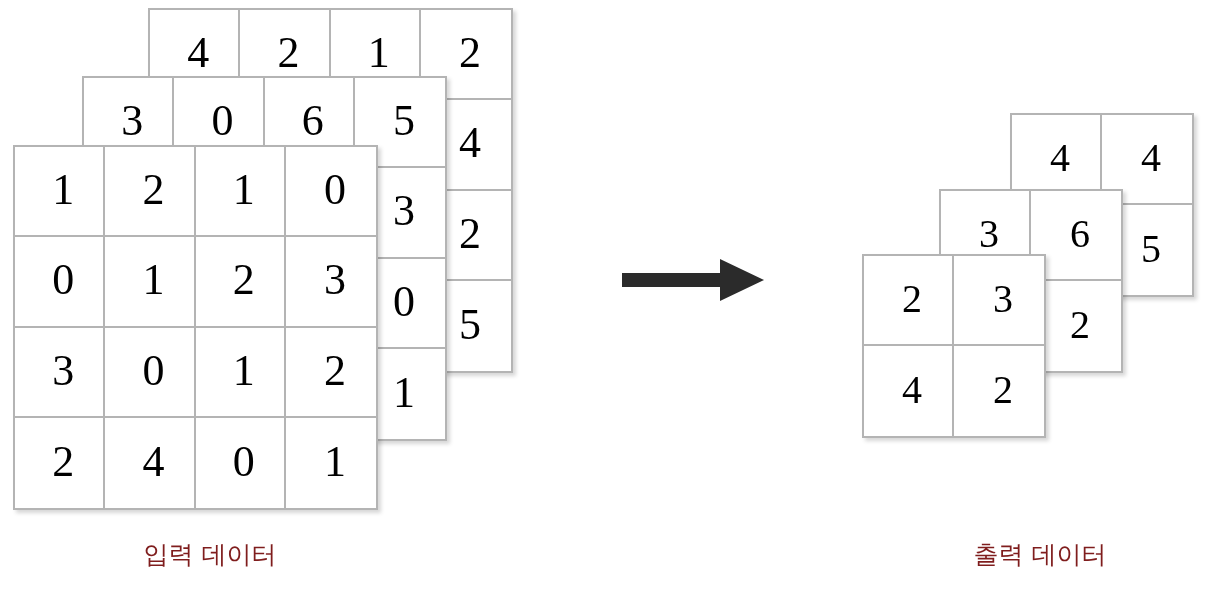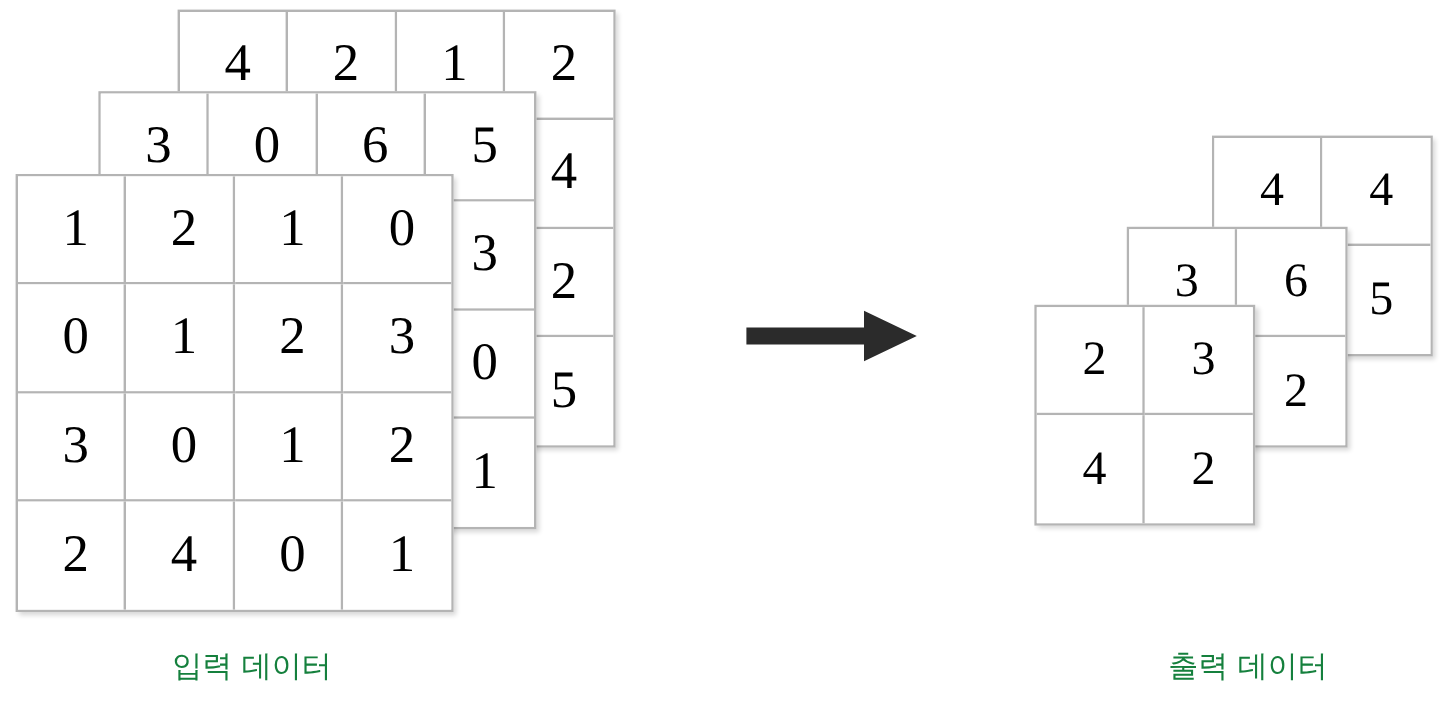--- a/index.html
+++ b/index.html
@@ -73,21 +73,21 @@
     width: 150px;
     height: 56px;
     z-index: 5;
   }
 
   
   .caption {
     position: absolute;
     font-family: "DejaVu Sans", "Liberation Sans", sans-serif;
     font-size: 25px;
-    color: #15803d;
+    color: #7f1d1d;
     white-space: nowrap;
     text-align: center;
   }
   #input-caption  { left: 0px;   top: 538px; width: 420px; }
   #output-caption { left: 830px; top: 538px; width: 420px; }
 </style>
 </head>
 <body>
 
 <div id="canvas">

